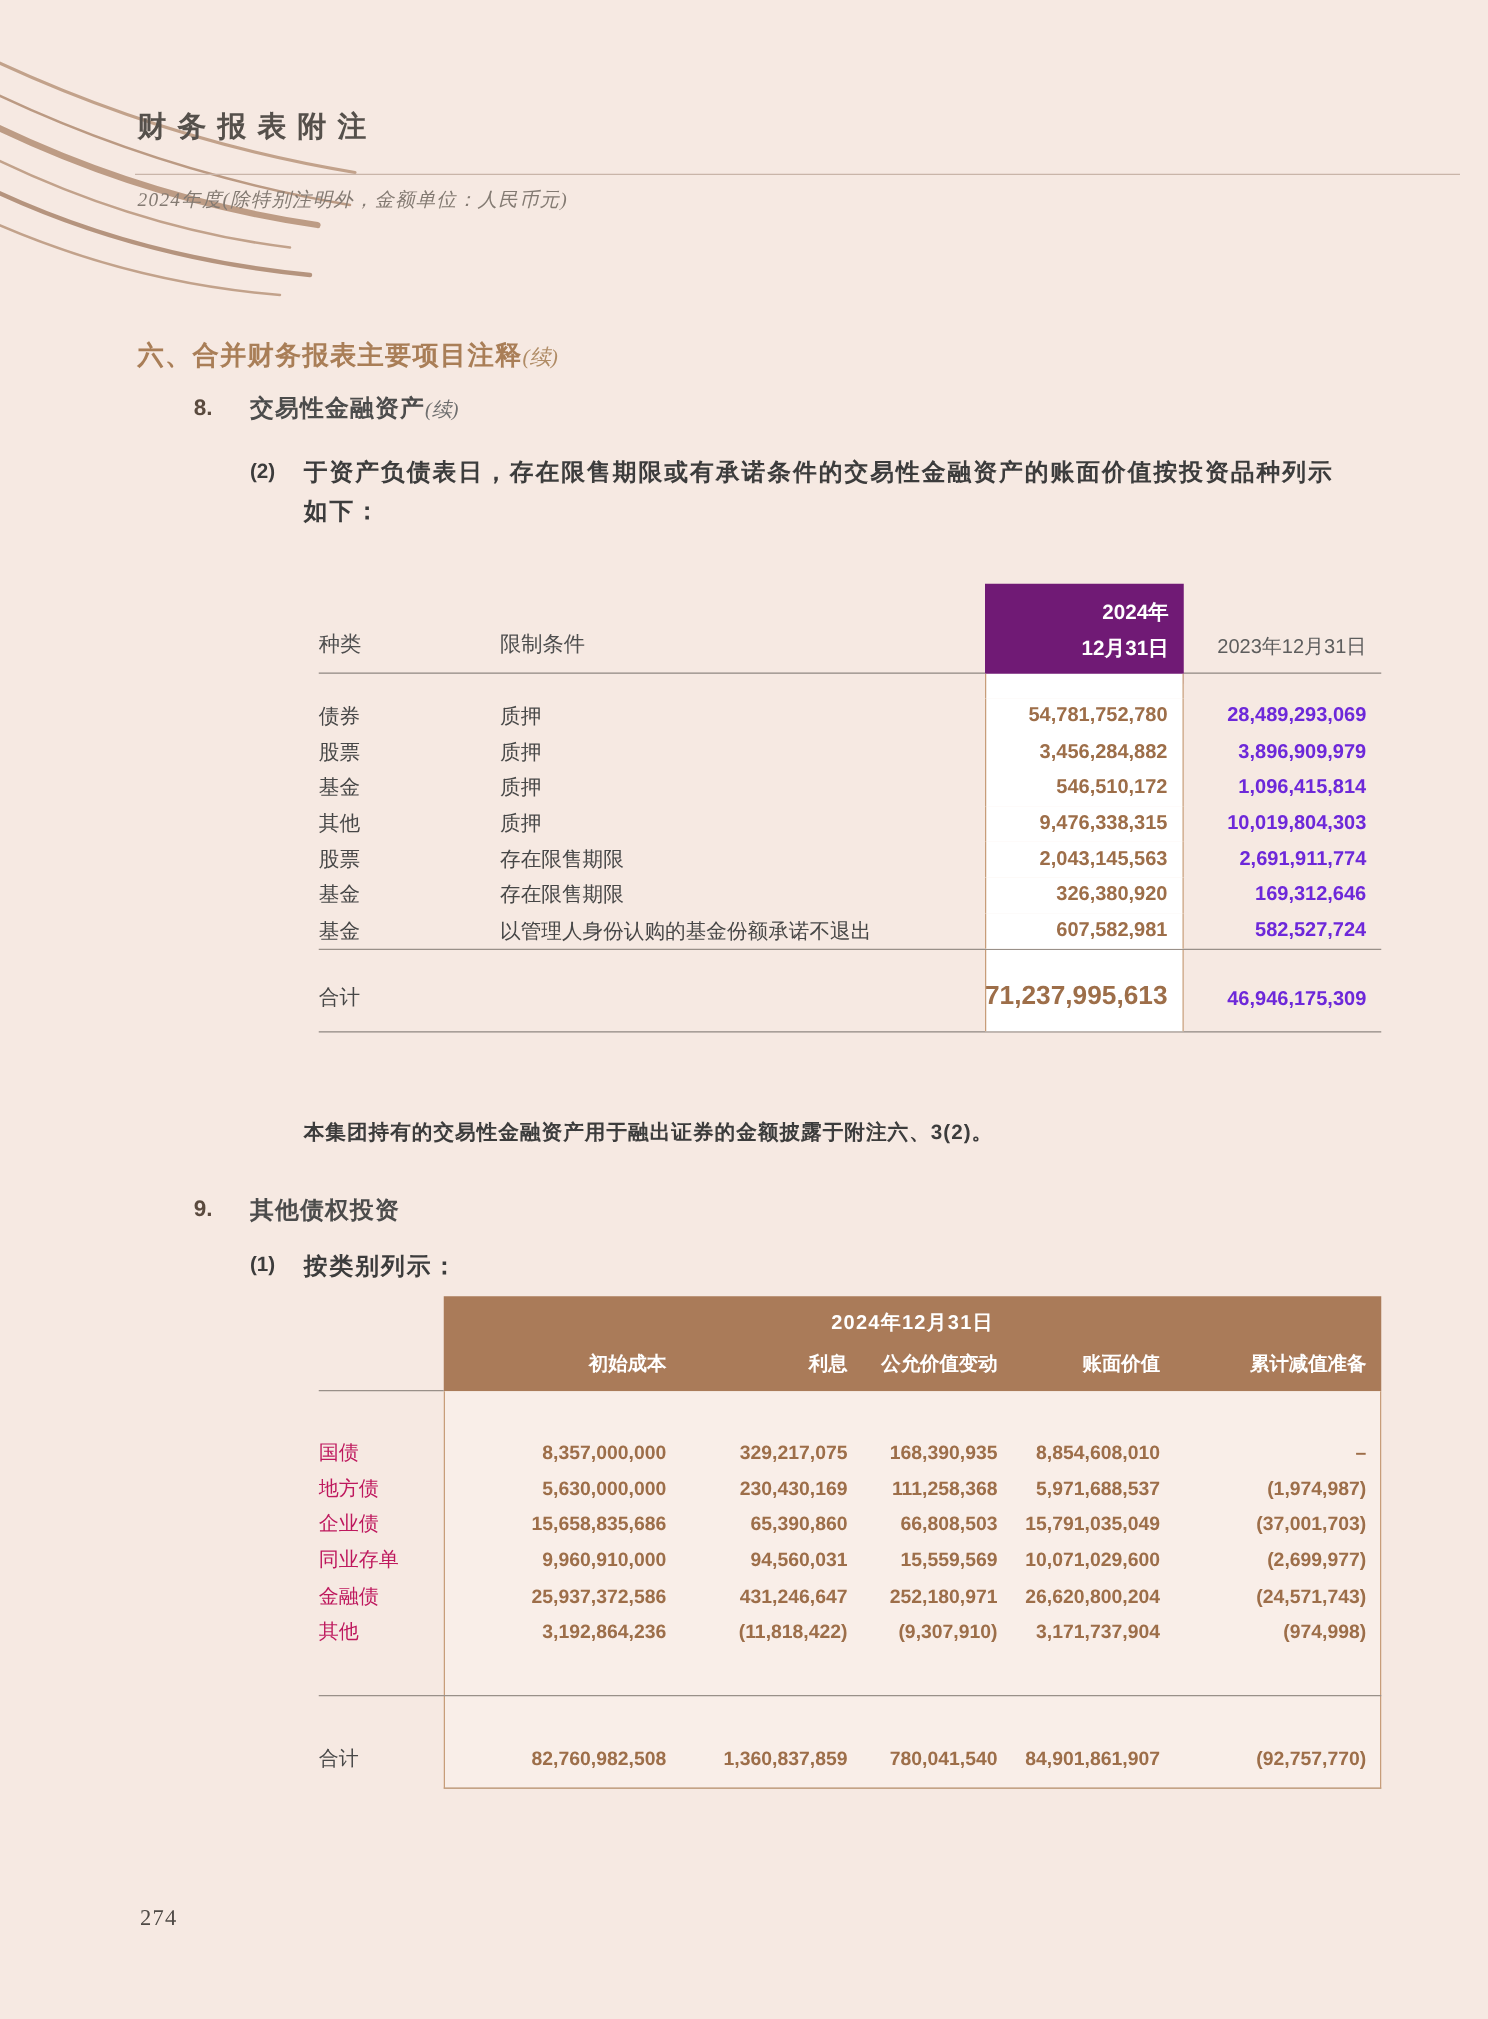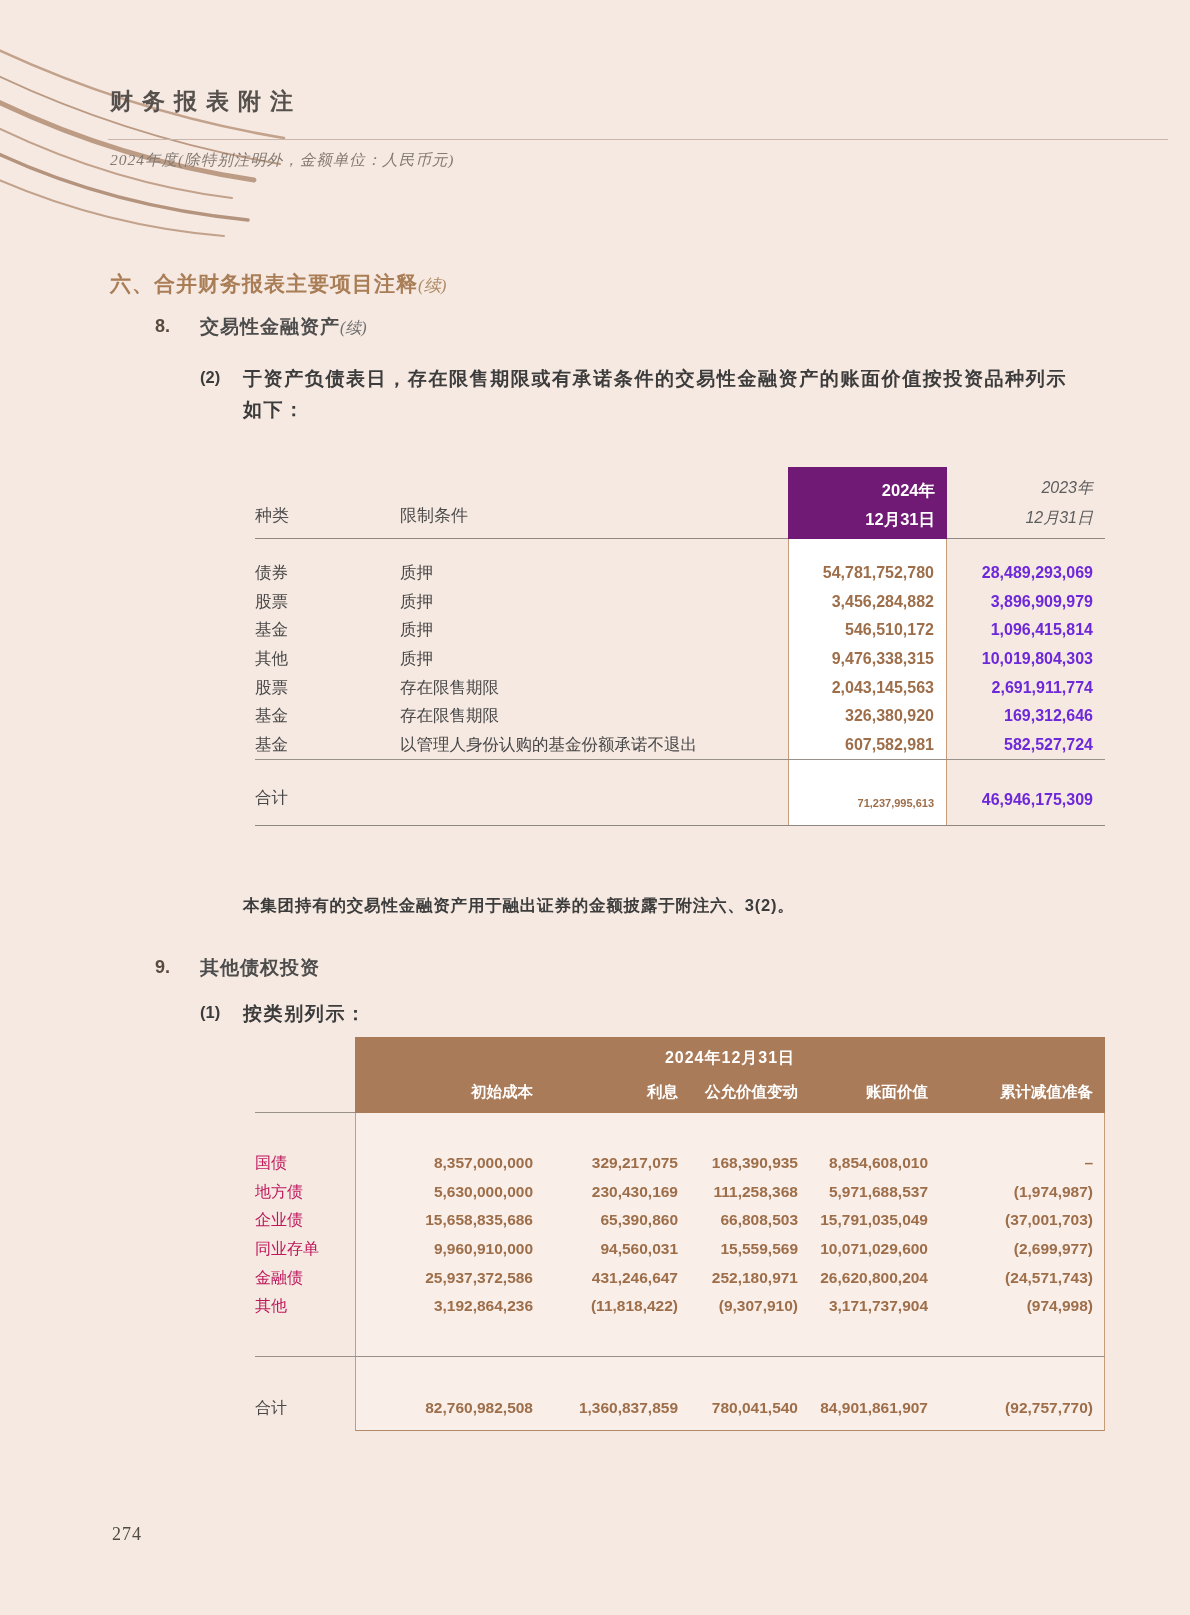--- a/index.html
+++ b/index.html
@@ -53,34 +53,34 @@
   .table1{position:absolute;left:255px;top:455px;width:850px;font-size:16px;}
   .t1row{display:grid;grid-template-columns:145px 388px 159px 158px;box-sizing:border-box;}
   .t1row > div{box-sizing:border-box;}
   .t1head{height:84px;border-bottom:1px solid #8f8781;}
   .t1head .hcell{display:flex;align-items:flex-end;padding-bottom:20px;color:#4e4e4e;font-weight:500;font-size:17px;}
   .box2024{
     margin-top:12px;height:71px;background:#701a75;color:#ffffff;
     font-weight:700;text-align:right;padding:9px 12px 0 0;line-height:29px;font-size:16.5px;
   }
   .h2023{
-    display:flex;flex-direction:column;justify-content:flex-end;align-items:flex-end;
-    padding:0 12px 14px 0;color:#5d5d5d;line-height:30px;font-size:16px;font-style:italic;
+    display:flex;flex-direction:row;justify-content:flex-end;align-items:flex-end;
+    padding:0 12px 14px 0;color:#5d5d5d;line-height:30px;font-size:16px;
   }
   .t1row.data{height:28.6px;}
   .t1row.data > div{display:flex;align-items:center;}
   .c-kind,.c-cond{color:#474747;font-weight:500;font-size:16.5px;}
   .hl{background:#ffffff;border-left:1px solid #c79d79;border-right:1px solid #c79d79;}
   .num24{justify-content:flex-end;padding-right:12px;color:#9d6e49;font-weight:700;}
   .num23{justify-content:flex-end;padding-right:12px;color:#6d28d9;font-weight:bold;}
   .t1spacer{height:20px;}
   .t1total{height:67px;border-top:1px solid #999089;border-bottom:1px solid #8f8781;}
   .t1total > div{display:flex;align-items:flex-end;padding-bottom:16px;}
   .t1total .lab{color:#474747;font-weight:500;font-size:16.5px;}
-  .t1total .num24{font-size:11px;}
+  .t1total .num24{font-size:21px;}
 
   
   .table2{position:absolute;left:255px;top:1037px;width:850px;height:395px;font-size:15.5px;}
   .t2panel{position:absolute;left:100px;top:0;width:750px;height:395px;}
   .t2band{height:76px;background:#aa7b59;}
   .t2body{height:318px;background:#f9eee8;border-left:1px solid #c79d79;border-right:1px solid #c79d79;border-bottom:1px solid #b3售;}
   .t2body{border-bottom:1px solid #b38a67;box-sizing:border-box;}
   .t2bandtitle{
     position:absolute;left:100px;top:11px;width:750px;text-align:center;
     color:#fff;font-weight:700;font-size:16px;letter-spacing:1px;

